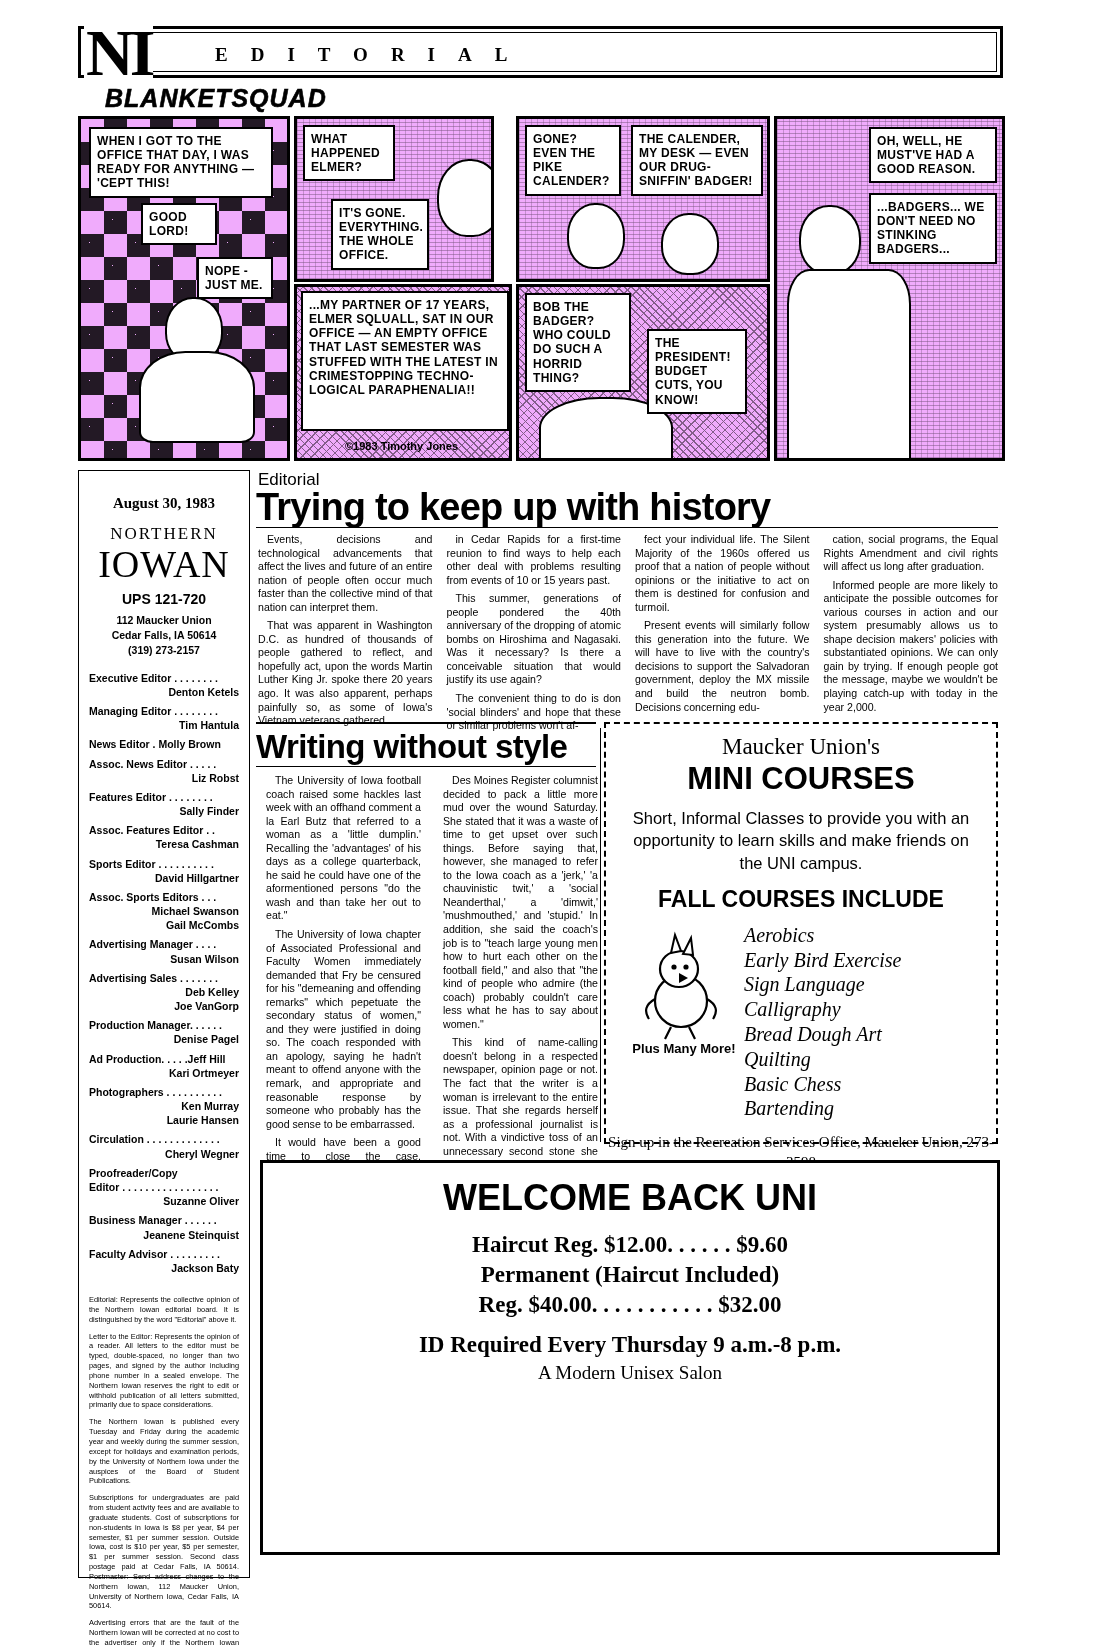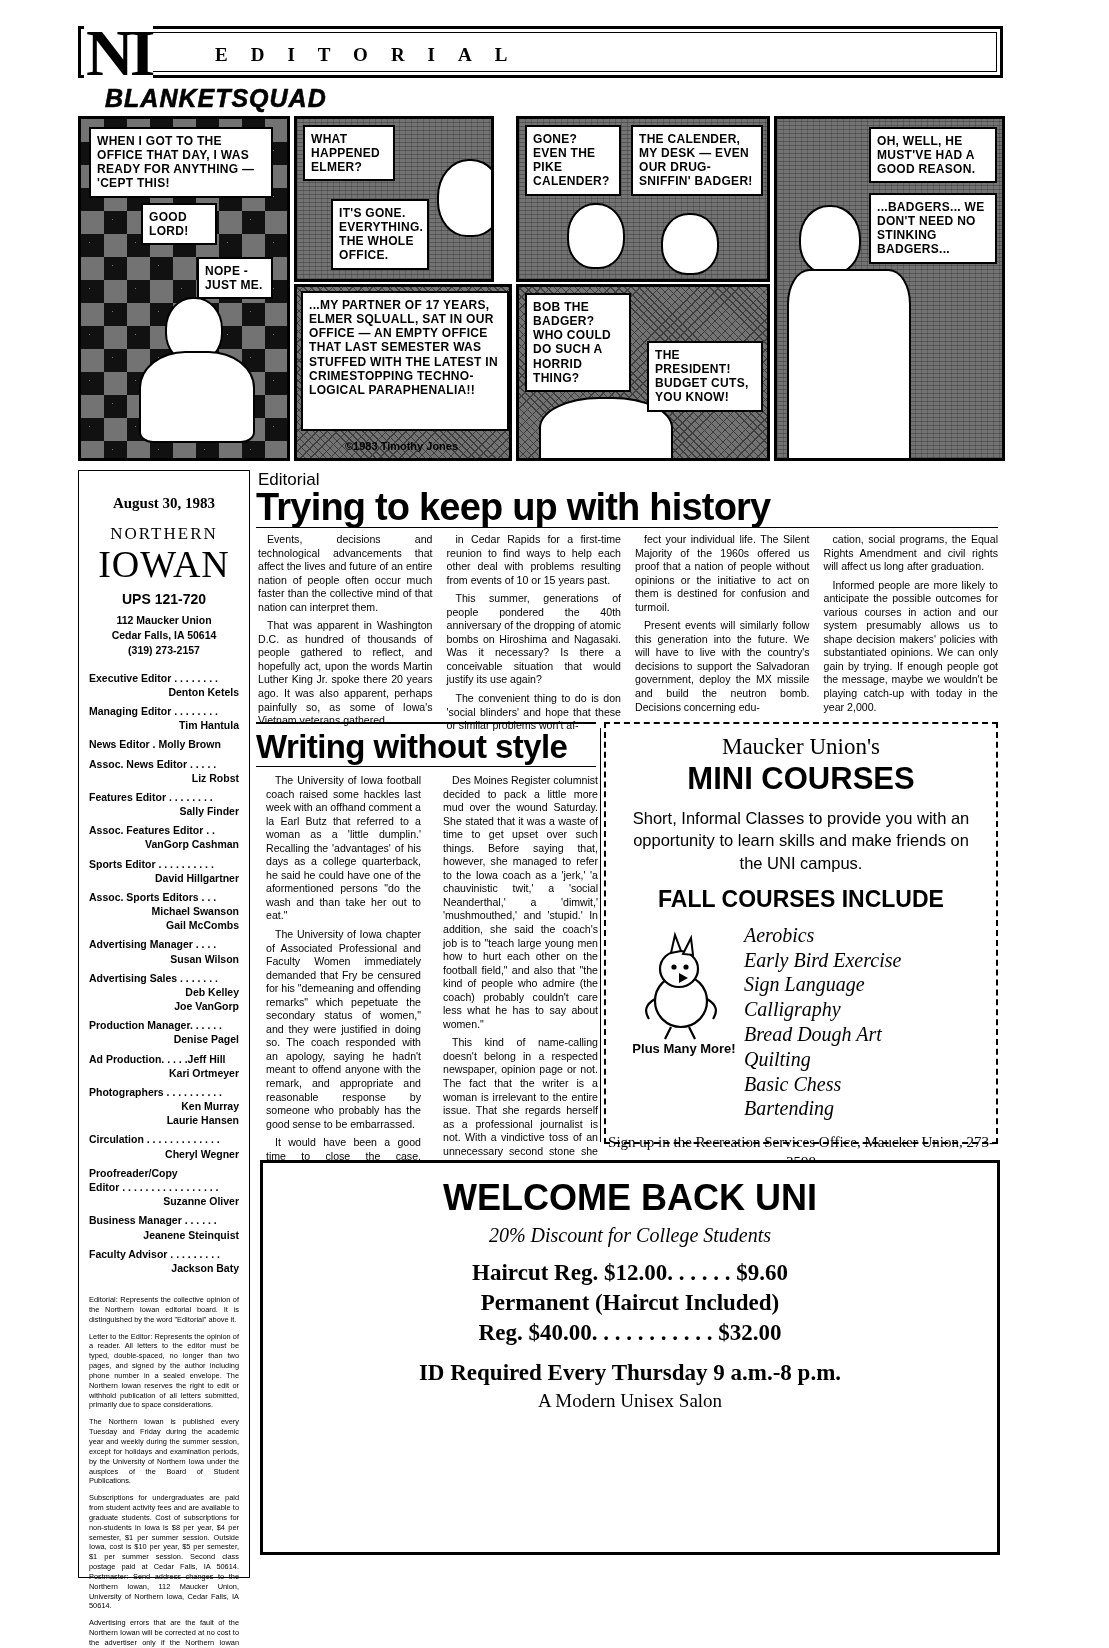--- a/index.html
+++ b/index.html
@@ -85,21 +85,21 @@
     position: absolute;
     left: 78px;
     top: 116px;
     width: 927px;
     height: 345px;
   }
   .panel {
     position: absolute;
     border: 3px solid #000;
     box-sizing: border-box;
-    background: #737373;
+    background: #f0abfc;
     overflow: hidden;
   }
   .panel .bg {
     position: absolute;
     left: 0; top: 0; right: 0; bottom: 0;
   }
   .hatch {
     background-image:
       repeating-linear-gradient(45deg, #000 0 1px, transparent 1px 5px),
       repeating-linear-gradient(-45deg, #000 0 1px, transparent 1px 7px);
@@ -539,21 +539,21 @@
       <div class="bg speckle"></div>
       <div class="balloon" style="left:6px; top:6px; width:96px;">Gone? Even the Pike calender?</div>
       <div class="balloon" style="left:112px; top:6px; width:132px;">The calender, my desk — even our drug-sniffin' badger!</div>
       <div class="head" style="left:48px; top:84px; width:54px; height:62px;"></div>
       <div class="head" style="left:142px; top:94px; width:54px; height:58px;"></div>
     </div>
 
     <div class="panel" style="left:438px; top:168px; width:254px; height:177px;">
       <div class="bg hatch"></div>
       <div class="balloon" style="left:6px; top:6px; width:106px;">Bob the Badger? Who could do such a horrid thing?</div>
-      <div class="balloon" style="left:128px; top:42px; width:116px;margin-top:12px;">The President! Budget cuts, you know!</div>
+      <div class="balloon" style="left:128px; top:42px; width:100px;">The President! Budget cuts, you know!</div>
       <div class="figure" style="left:20px; top:110px; width:130px; height:64px; border-radius:45% 45% 10% 10%;"></div>
     </div>
 
     <div class="panel" style="left:696px; top:0; width:231px; height:345px;">
       <div class="bg speckle"></div>
       <div class="balloon" style="left:92px; top:8px; width:128px;">Oh, well, he must've had a good reason.</div>
       <div class="balloon" style="left:92px; top:74px; width:128px;">...Badgers... We don't need no stinking badgers...</div>
       <div class="head" style="left:22px; top:86px; width:58px; height:66px;"></div>
       <div class="figure" style="left:10px; top:150px; width:120px; height:190px; border-radius:18% 18% 0 0;"></div>
     </div>
@@ -585,21 +585,21 @@
       <div class="staff-row">
           <span class="staff-title">Assoc. News Editor . . . . .</span>
           <span class="staff-name">Liz Robst</span>
         </div>
       <div class="staff-row">
           <span class="staff-title">Features Editor . . . . . . . .</span>
           <span class="staff-name">Sally Finder</span>
         </div>
       <div class="staff-row">
           <span class="staff-title">Assoc. Features Editor . .</span>
-          <span class="staff-name">VanGorp Cashman</span>
+          <span class="staff-name">Teresa Cashman</span>
         </div>
       <div class="staff-row">
           <span class="staff-title">Sports Editor . . . . . . . . . .</span>
           <span class="staff-name">David Hillgartner</span>
         </div>
       <div class="staff-row">
           <span class="staff-title">Assoc. Sports Editors . . .</span>
           <span class="staff-name">Michael Swanson</span>
           <span class="staff-name">Gail McCombs</span>
         </div>
@@ -723,21 +723,20 @@
         <div>Quilting</div>
         <div>Basic Chess</div>
         <div>Bartending</div>
       </div>
     </div>
     <div class="mini-foot">Sign up in the Recreation Services Office, Maucker Union, 273-3598</div>
   </div>
 
   <div class="headad">
     <div class="ha-title">WELCOME BACK UNI</div>
-    <div class="ha-sub">20% Discount for College Students</div>
     <div class="ha-line">Haircut Reg. $12.00. . . . . . $9.60</div>
     <div class="ha-line2">Permanent (Haircut Included)</div>
     <div class="ha-line2">Reg. $40.00. . . . . . . . . . . $32.00</div>
     <div class="ha-id">ID Required Every Thursday 9 a.m.-8 p.m.</div>
     <div class="ha-salon">A Modern Unisex Salon</div>
   </div>
 
 </div>
 
 </body></html>

